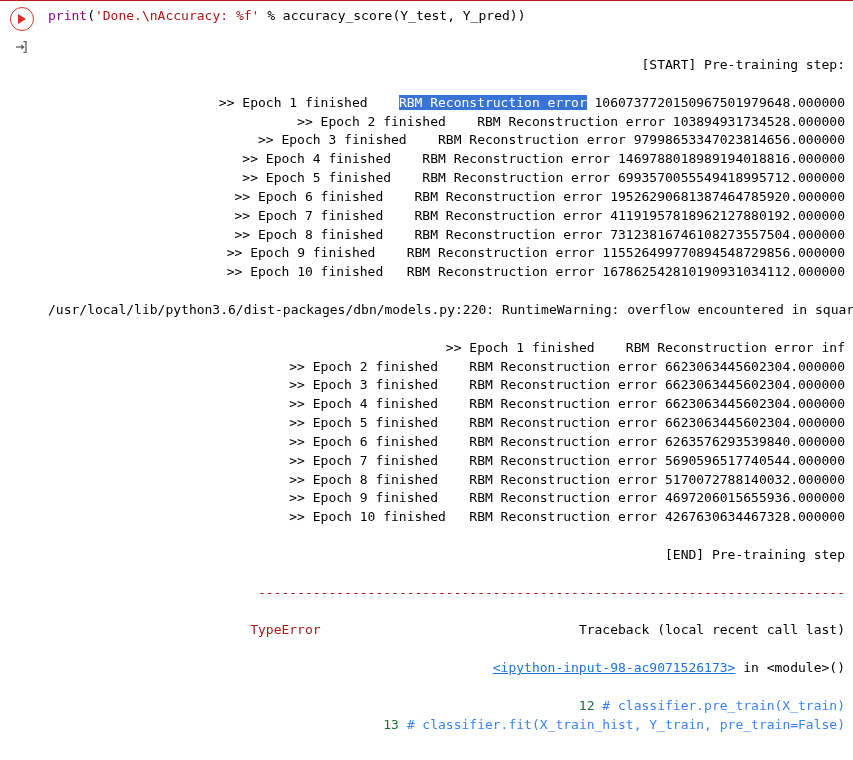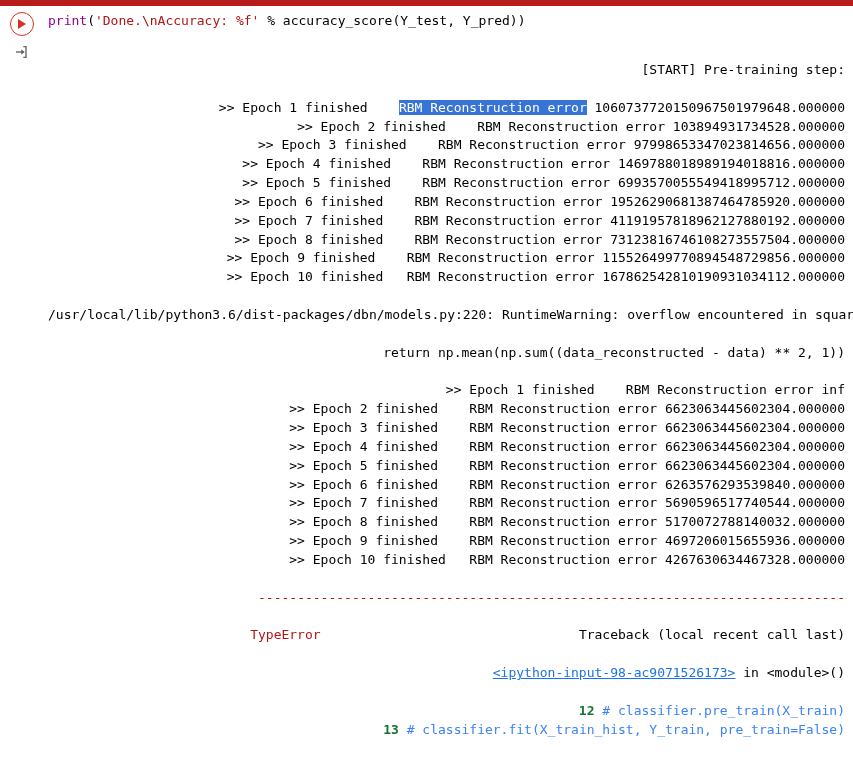--- a/index.html
+++ b/index.html
@@ -3,21 +3,21 @@
 <meta charset="utf-8">
 <style>
   * { margin: 0; padding: 0; box-sizing: border-box; }
   body {
     font-family: monospace;
     font-size: 13px;
     background: #ffffff;
     color: #000;
     width: 853px;
   }
-  .cell-row { display: flex; border-top: 6px solid #b91c1c; }
+  .cell-row { display: flex; border-top: 1px solid #b91c1c; }
   .gutter {
     width: 44px;
     flex-shrink: 0;
     padding-top: 6px;
     display: flex;
     flex-direction: column;
     align-items: center;
     background: #fff;
   }
   .run-btn {
@@ -60,21 +60,21 @@
   }
   .red-dash {
     color: #b31515;
     white-space: pre;
     overflow: hidden;
   }
   .err-name { color: #b31515; margin-top: 48px; }
   .tb-link  { color: #1a73e8; text-decoration: underline; cursor: pointer; margin-top: 15px; }
   .tb-cyan  { color: #000000; }
   .tb-green { color: #3b82f6; }
-  .lineno   { color: #137333; font-weight: bold; }
+  .lineno   { color: #137333; }
 </style>
 </head>
 <body>
 
 <div class="cell-row">
   <div class="gutter">
     <div class="run-btn">
       <svg width="10" height="10" viewBox="0 0 10 10">
           <path d="M1 0 L9 5 L1 10 Z"></path>
         </svg>
@@ -92,22 +92,22 @@
         <path fill="none" stroke="#5f6368" stroke-width="2" d="M14 4h4v16h-4"></path>
         <path fill="none" stroke="#5f6368" stroke-width="2" d="M3 12h11"></path>
         <path fill="#5f6368" d="M11 8l5 4-5 4z"></path>
       </svg>
     </div>
   </div>
   <div class="content output-block">
 <div class="out-line">[START] Pre-training step:</div>
 <div id="epochs-a"><div class="out-line"><span>&gt;&gt; Epoch 1 finished    </span><span class="highlight">RBM Reconstruction error</span><span> 1060737720150967501979648.000000</span></div><div class="out-line"><span>&gt;&gt; Epoch 2 finished    </span><span>RBM Reconstruction error</span><span> 103894931734528.000000</span></div><div class="out-line"><span>&gt;&gt; Epoch 3 finished    </span><span>RBM Reconstruction error</span><span> 97998653347023814656.000000</span></div><div class="out-line"><span>&gt;&gt; Epoch 4 finished    </span><span>RBM Reconstruction error</span><span> 1469788018989194018816.000000</span></div><div class="out-line"><span>&gt;&gt; Epoch 5 finished    </span><span>RBM Reconstruction error</span><span> 6993570055549418995712.000000</span></div><div class="out-line"><span>&gt;&gt; Epoch 6 finished    </span><span>RBM Reconstruction error</span><span> 19526290681387464785920.000000</span></div><div class="out-line"><span>&gt;&gt; Epoch 7 finished    </span><span>RBM Reconstruction error</span><span> 41191957818962127880192.000000</span></div><div class="out-line"><span>&gt;&gt; Epoch 8 finished    </span><span>RBM Reconstruction error</span><span> 73123816746108273557504.000000</span></div><div class="out-line"><span>&gt;&gt; Epoch 9 finished    </span><span>RBM Reconstruction error</span><span> 115526499770894548729856.000000</span></div><div class="out-line"><span>&gt;&gt; Epoch 10 finished   </span><span>RBM Reconstruction error</span><span> 167862542810190931034112.000000</span></div></div>
 <div class="out-line">/usr/local/lib/python3.6/dist-packages/dbn/models.py:220: RuntimeWarning: overflow encountered in square</div>
-<div class="out-line">  return np.mean(np.sum((data_reconstructed - data) ** 2, 1))</div>
 <div id="epochs-b"><div class="out-line">&gt;&gt; Epoch 1 finished    RBM Reconstruction error inf</div><div class="out-line">&gt;&gt; Epoch 2 finished    RBM Reconstruction error 6623063445602304.000000</div><div class="out-line">&gt;&gt; Epoch 3 finished    RBM Reconstruction error 6623063445602304.000000</div><div class="out-line">&gt;&gt; Epoch 4 finished    RBM Reconstruction error 6623063445602304.000000</div><div class="out-line">&gt;&gt; Epoch 5 finished    RBM Reconstruction error 6623063445602304.000000</div><div class="out-line">&gt;&gt; Epoch 6 finished    RBM Reconstruction error 6263576293539840.000000</div><div class="out-line">&gt;&gt; Epoch 7 finished    RBM Reconstruction error 5690596517740544.000000</div><div class="out-line">&gt;&gt; Epoch 8 finished    RBM Reconstruction error 5170072788140032.000000</div><div class="out-line">&gt;&gt; Epoch 9 finished    RBM Reconstruction error 4697206015655936.000000</div><div class="out-line">&gt;&gt; Epoch 10 finished   RBM Reconstruction error 4267630634467328.000000</div></div>
+<div class="out-line">[END] Pre-training step</div>
 <div class="out-line red-dash">---------------------------------------------------------------------------</div>
 <div class="out-line"><span class="err-name">TypeError</span><span>                                 </span><span>Traceback (local recent call last)</span></div>
 <div class="out-line"><span class="tb-link">&lt;ipython-input-98-ac9071526173&gt;</span><span> in </span><span class="tb-cyan">&lt;module&gt;</span><span class="tb-cyan">()</span></div>
 <div id="tb1-lines"><div class="out-line"><span class="lineno">     12 </span><span class="tb-green"># classifier.pre_train(X_train)</span></div><div class="out-line"><span class="lineno">     13 </span><span class="tb-green"># classifier.fit(X_train_hist, Y_train, pre_train=False)</span></div></div>
 
 
 
 
 
 

